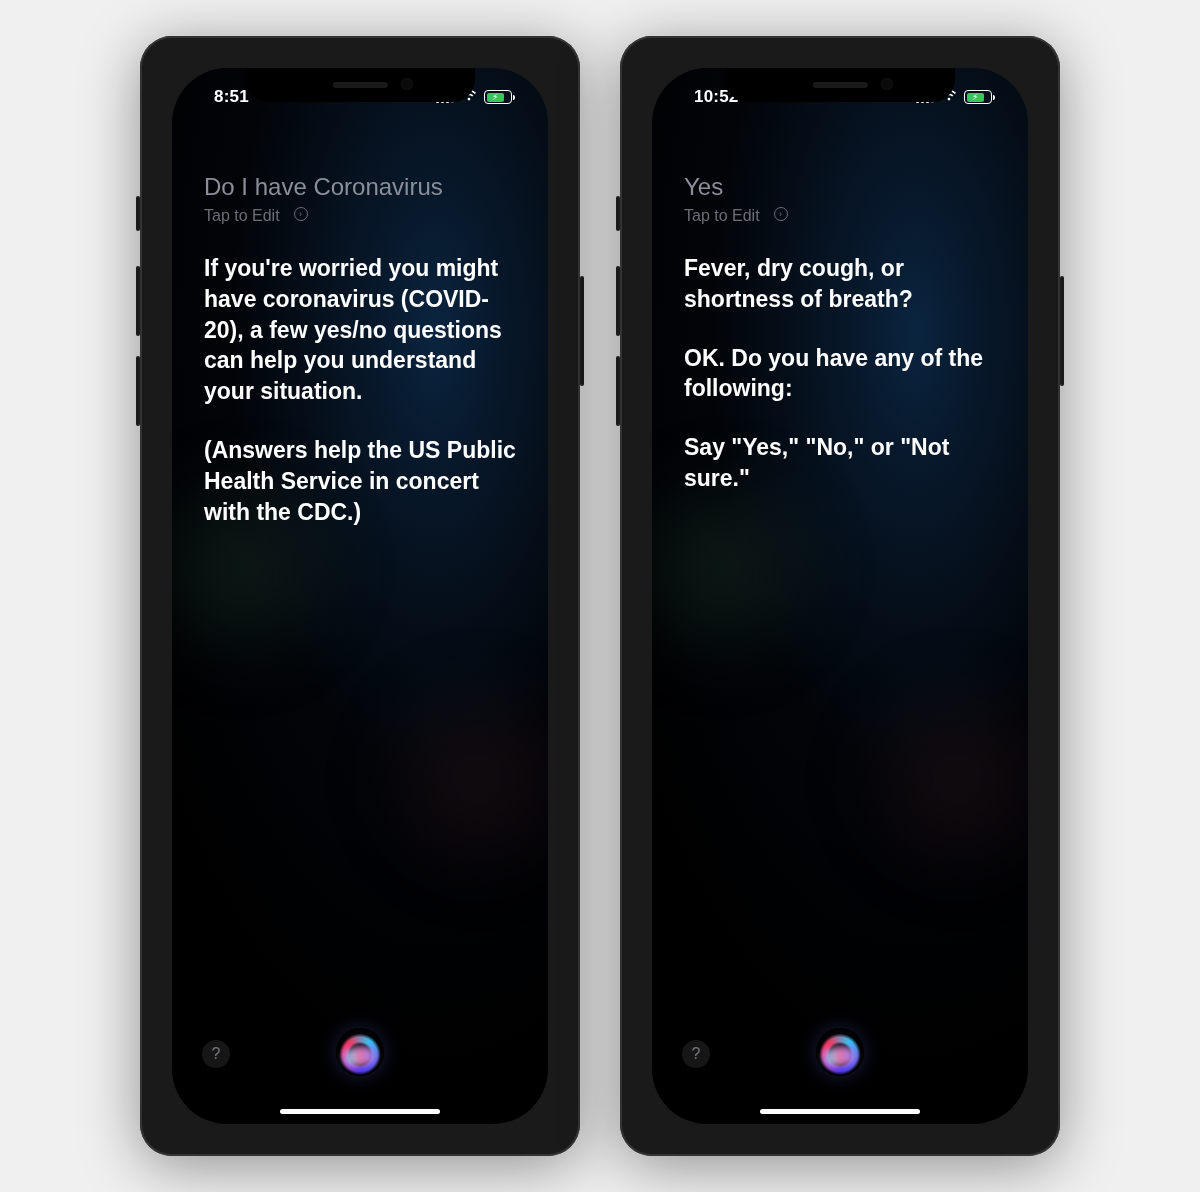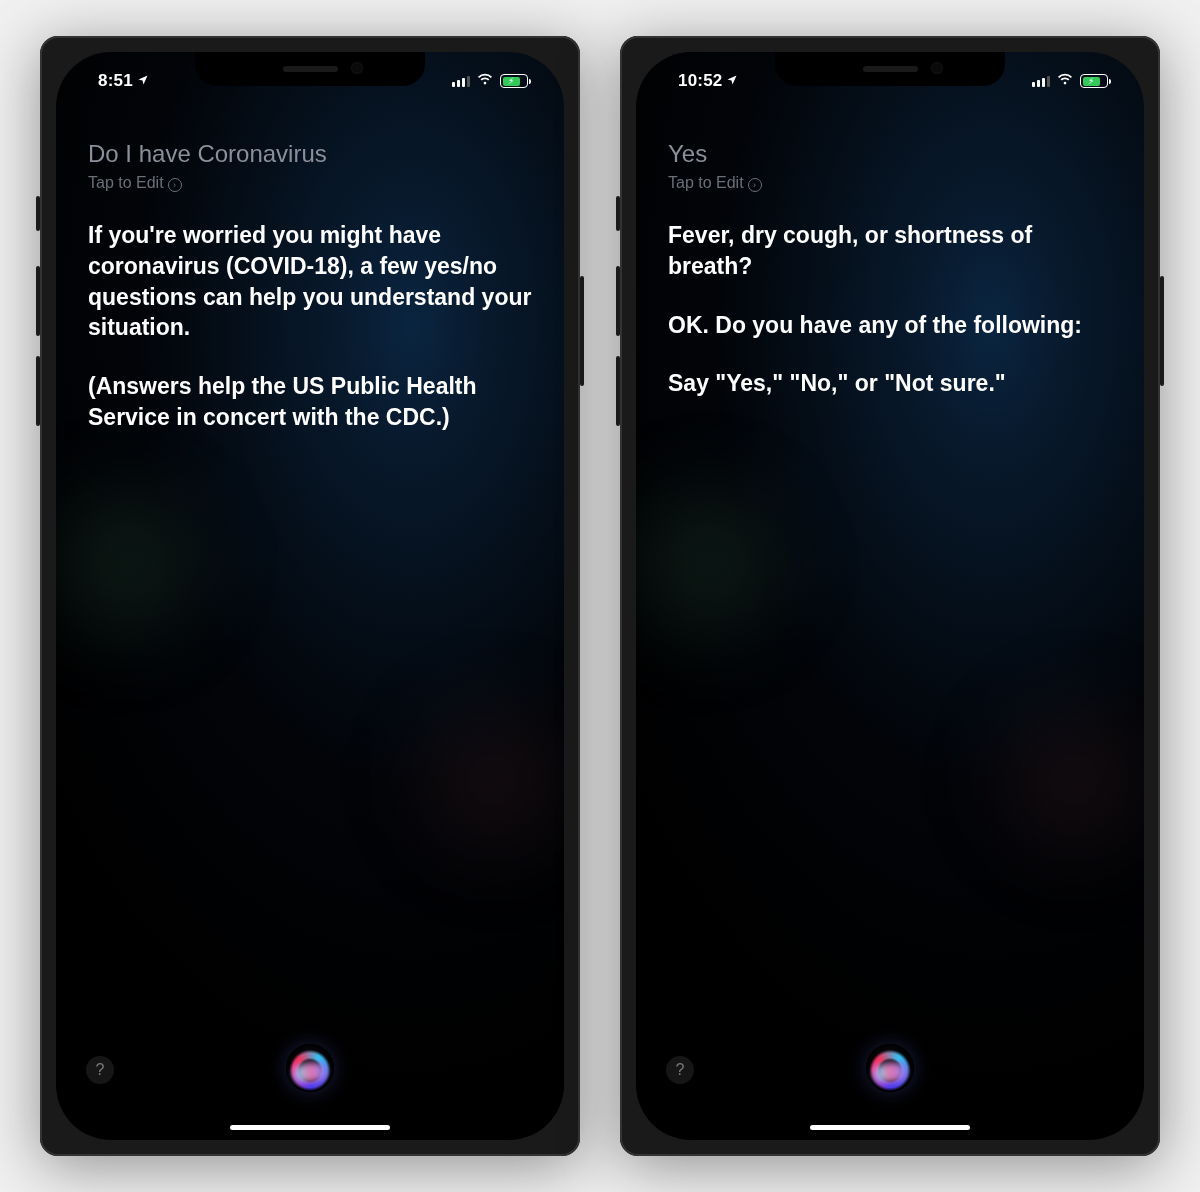--- a/index.html
+++ b/index.html
@@ -7,25 +7,25 @@
       background: #f0f0f0;
       display: flex;
       justify-content: center;
       align-items: center;
       min-height: 1192px;
       width: 1200px;
       gap: 40px;
       font-family: -apple-system, BlinkMacSystemFont, 'Helvetica Neue', sans-serif;
     }
     .phone-frame {
-      width: 540px;
+      width: 440px;
       height: 1120px;
       background: #1a1a1a;
-      border-radius: 18px;
-      padding: 16px;
+      border-radius: 32px;
+      padding: 32px;
       box-shadow: 0 10px 60px rgba(0,0,0,0.4), inset 0 0 0 2px #333;
       position: relative;
     }
     .phone-screen {
       width: 100%;
       height: 100%;
       background: radial-gradient(ellipse 90% 70% at 70% 25%, #0a2540 0%, #081a2e 15%, #05101c 35%, #020408 60%, #000000 100%);
       border-radius: 55px;
       position: relative;
       overflow: hidden;
@@ -112,29 +112,29 @@
     .content {
       position: absolute;
       top: 80px; left: 0; right: 0; bottom: 0;
       padding: 0 32px;
       z-index: 2;
     }
     .query-text {
       color: #8a8f99;
       font-size: 24px;
       font-weight: 400;
-      margin-top: 8px;
+      margin-top: 25px;
       margin-bottom: 6px;
     }
     .tap-edit {
       color: #6a6f78;
       font-size: 16px;
       display: flex;
-      align-items: flex-end;
-      gap: 4px;
+      align-items: flex-start;
+      gap: 14px;
       margin-bottom: 28px;
     }
     .tap-edit-chevron {
       width: 14px; height: 14px; border: 1.5px solid #6a6f78; border-radius: 50%;
       display:flex; align-items:center; justify-content:center; font-size:9px; color:#6a6f78;
     }
     .response {
       color: #fff;
       font-size: 23px;
       font-weight: 600;
@@ -242,21 +242,21 @@
       </div>
     </div>
 
     <div class="content">
       <div class="query-text">Do I have Coronavirus</div>
       <div class="tap-edit">
         <span>Tap to Edit</span>
         <span class="tap-edit-chevron">›</span>
       </div>
       <div class="response">
-        <p>If you're worried you might have coronavirus (COVID-18), a few yes/no questions can help you understand your situation.</p>
+        <p>If you're worried you might have coronavirus (COVID-20), a few yes/no questions can help you understand your situation.</p>
         <p>(Answers help the US Public Health Service in concert with the CDC.)</p>
       </div>
     </div>
 
     <div class="help-button">
       <span>?</span>
     </div>
     <div class="siri-orb-wrap">
       <div class="siri-orb"></div>
     </div>

